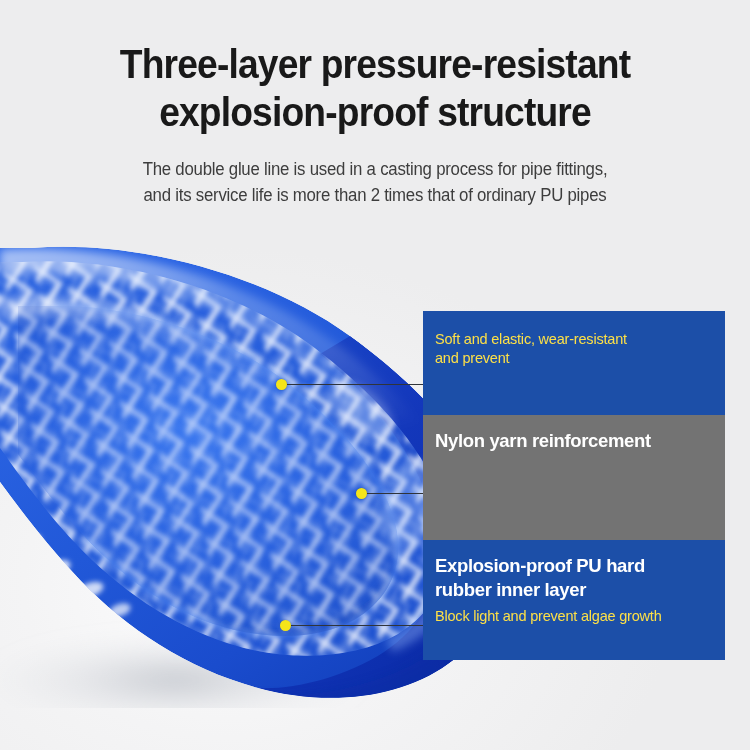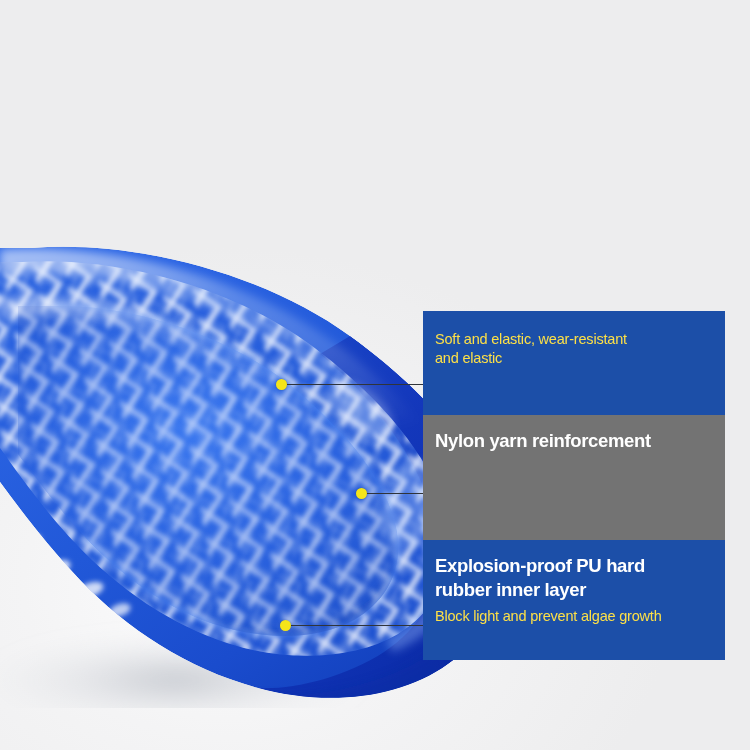--- a/index.html
+++ b/index.html
@@ -318,38 +318,44 @@
           <path d="M -92 360 C -20 408, 70 450, 166 452
                    C 236 454, 300 438, 348 404
                    L 356 432 C 302 468, 226 478, 154 464
                    C 60 446, -26 400, -92 348 Z" fill="#0c2ea4" opacity="0.42" filter="url(#blurMd)"></path>
         </g>
 
       </g>
     </svg>
   </div>
 
+  <div class="header">
+    <h1 class="title title-line1">Three-layer pressure-resistant</h1>
+    <h1 class="title title-line2">explosion-proof structure</h1>
+    <p class="subtitle sub-line1">The double glue line is used in a casting process for pipe fittings,</p>
+    <p class="subtitle sub-line2">and its service life is more than 2 times that of ordinary PU pipes</p>
+  </div>
 
   <div class="leaders">
     <div class="leader-line" style="left:281px; top:384px; width:142px;"></div>
     <div class="leader-dot" style="left:281px; top:384px;"></div>
 
     <div class="leader-line" style="left:361px; top:493px; width:62px;"></div>
     <div class="leader-dot" style="left:361px; top:493px;"></div>
 
     <div class="leader-line" style="left:285px; top:625px; width:138px;"></div>
     <div class="leader-dot" style="left:285px; top:625px;"></div>
   </div>
 
   <div class="panels">
 
     <div class="panel panel-0">
       <p class="panel-desc">
         <span>Soft and elastic, wear-resistant</span><br>
-        <span>and elastic</span>
+        <span>and prevent</span>
       </p>
     </div>
 
     <div class="panel panel-1">
       <p class="panel-title">Nylon yarn reinforcement</p>
     </div>
 
     <div class="panel panel-2">
       <p class="panel-title">
         <span>Explosion-proof PU hard</span><br>

